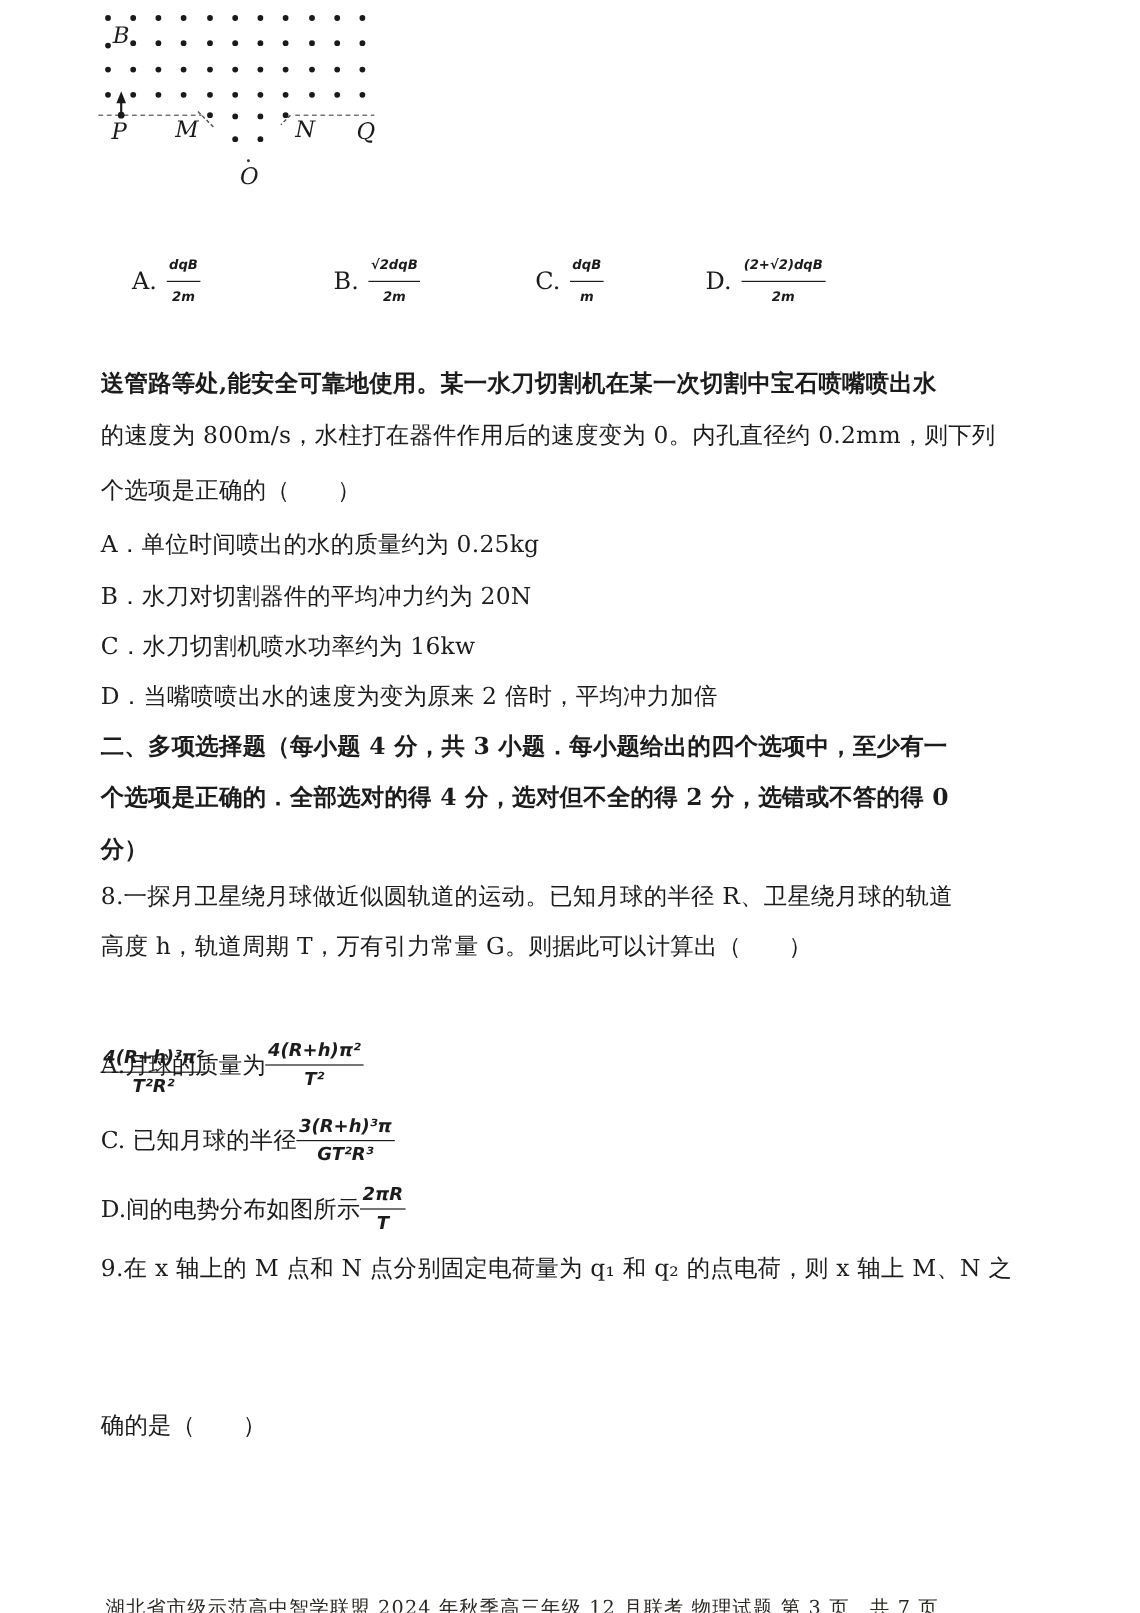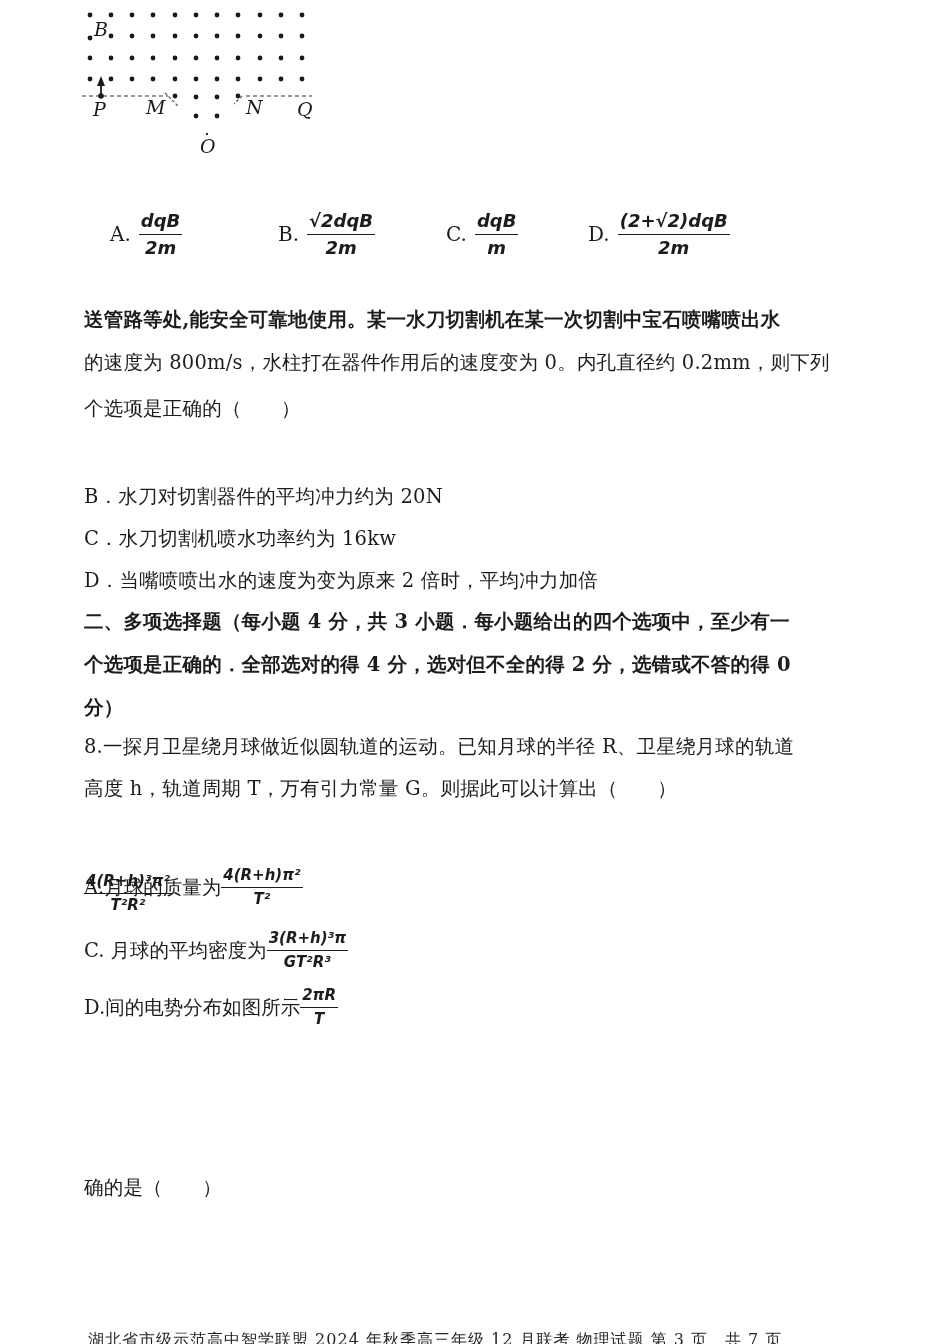--- a/index.html
+++ b/index.html
@@ -15,21 +15,21 @@
   .figure svg { width: 260px; height: 165px; }
   .line {
     position: absolute; left: 84px; font-size: 19.5px; line-height: 28px;
     white-space: nowrap; letter-spacing: 0.2px;
   }
   .bold { font-weight: bold; }
   .choices-row { position: absolute; left: 110px; top: 203px; width: 640px; height: 62px; }
   .choice { position: absolute; top: 0; display: flex; align-items: center; height: 62px; }
   .choice .lbl { font-size: 20px; margin-right: 8px; }
   .frac { display: inline-flex; flex-direction: column; align-items: center; vertical-align: middle;
-          font-family: "DejaVu Sans", sans-serif; font-weight: bold; font-style: italic; font-size: 18px; }
+          font-family: "DejaVu Sans", sans-serif; font-weight: bold; font-style: italic; font-size: 11px; }
   .frac .num { padding: 0 2px 2px 2px; border-bottom: 1.6px solid #1c1c1c; line-height: 22px; }
   .frac .den { padding-top: 2px; line-height: 22px; }
   .frac.small { font-size: 15px; }
   .frac.small .num, .frac.small .den { line-height: 19px; }
   .opt8 { position: absolute; left: 84px; font-size: 19.5px; display: flex; align-items: center; white-space: nowrap; }
   .footer { position: absolute; left: 88px; top: 1330px; font-size: 16px; letter-spacing: 1px; color: #2a2620; white-space: nowrap; }
 </style>
 </head>
 <body>
 
@@ -152,20 +152,21 @@
           <span class="num">(2+√2)dqB</span>
           <span class="den">2m</span>
         </span>
     </div>
   </div>
 
   <div class="line" style="top:306px;font-weight:bold;">送管路等处,能安全可靠地使用。某一水刀切割机在某一次切割中宝石喷嘴喷出水</div>
   <div class="line" style="top:349px;">的速度为 800m/s，水柱打在器件作用后的速度变为 0。内孔直径约 0.2mm，则下列</div>
   <div class="line" style="top:395px;">个选项是正确的（　　）</div>
 
+  <div class="line" style="top:440px;">A．单位时间喷出的水的质量约为 0.25kg</div>
   <div class="line" style="top:483px;">B．水刀对切割器件的平均冲力约为 20N</div>
   <div class="line" style="top:525px;">C．水刀切割机喷水功率约为 16kw</div>
   <div class="line" style="top:567px;">D．当嘴喷喷出水的速度为变为原来 2 倍时，平均冲力加倍</div>
 
   <div class="line bold" style="top:608px;">二、多项选择题（每小题 4 分，共 3 小题．每小题给出的四个选项中，至少有一</div>
   <div class="line bold" style="top:651px;">个选项是正确的．全部选对的得 4 分，选对但不全的得 2 分，选错或不答的得 0</div>
   <div class="line bold" style="top:694px;">分）</div>
 
   <div class="line" style="top:733px;">8.一探月卫星绕月球做近似圆轨道的运动。已知月球的半径 R、卫星绕月球的轨道</div>
   <div class="line" style="top:775px;">高度 h，轨道周期 T，万有引力常量 G。则据此可以计算出（　　）</div>
@@ -177,30 +178,31 @@
         <span class="den">T²</span>
       </span>
   </div>
   <div class="opt8" style="top:872px;">
     <span class="frac small">
         <span class="num">4(R+h)³π²</span>
         <span class="den">T²R²</span>
       </span>
   </div>
   <div class="opt8" style="top:929px;">
-    <span>C. 月球的平均密度为 </span>
+    <span>C. 已知月球的半径 </span>
     <span class="frac small">
         <span class="num">3(R+h)³π</span>
         <span class="den">GT²R³</span>
       </span>
   </div>
   <div class="opt8" style="top:986px;">
     <span>D.间的电势分布如图所示</span>
     <span class="frac small">
         <span class="num">2πR</span>
         <span class="den">T</span>
       </span>
   </div>
 
+  <div class="line" style="top:1043px;">9.在 x 轴上的 M 点和 N 点分别固定电荷量为 q₁ 和 q₂ 的点电荷，则 x 轴上 M、N 之</div>
   <div class="line" style="top:1174px;">确的是（　　）</div>
 
   <div class="footer">湖北省市级示范高中智学联盟 2024 年秋季高三年级 12 月联考 物理试题 第 3 页　共 7 页</div>
 </div>
 
 </body></html>

